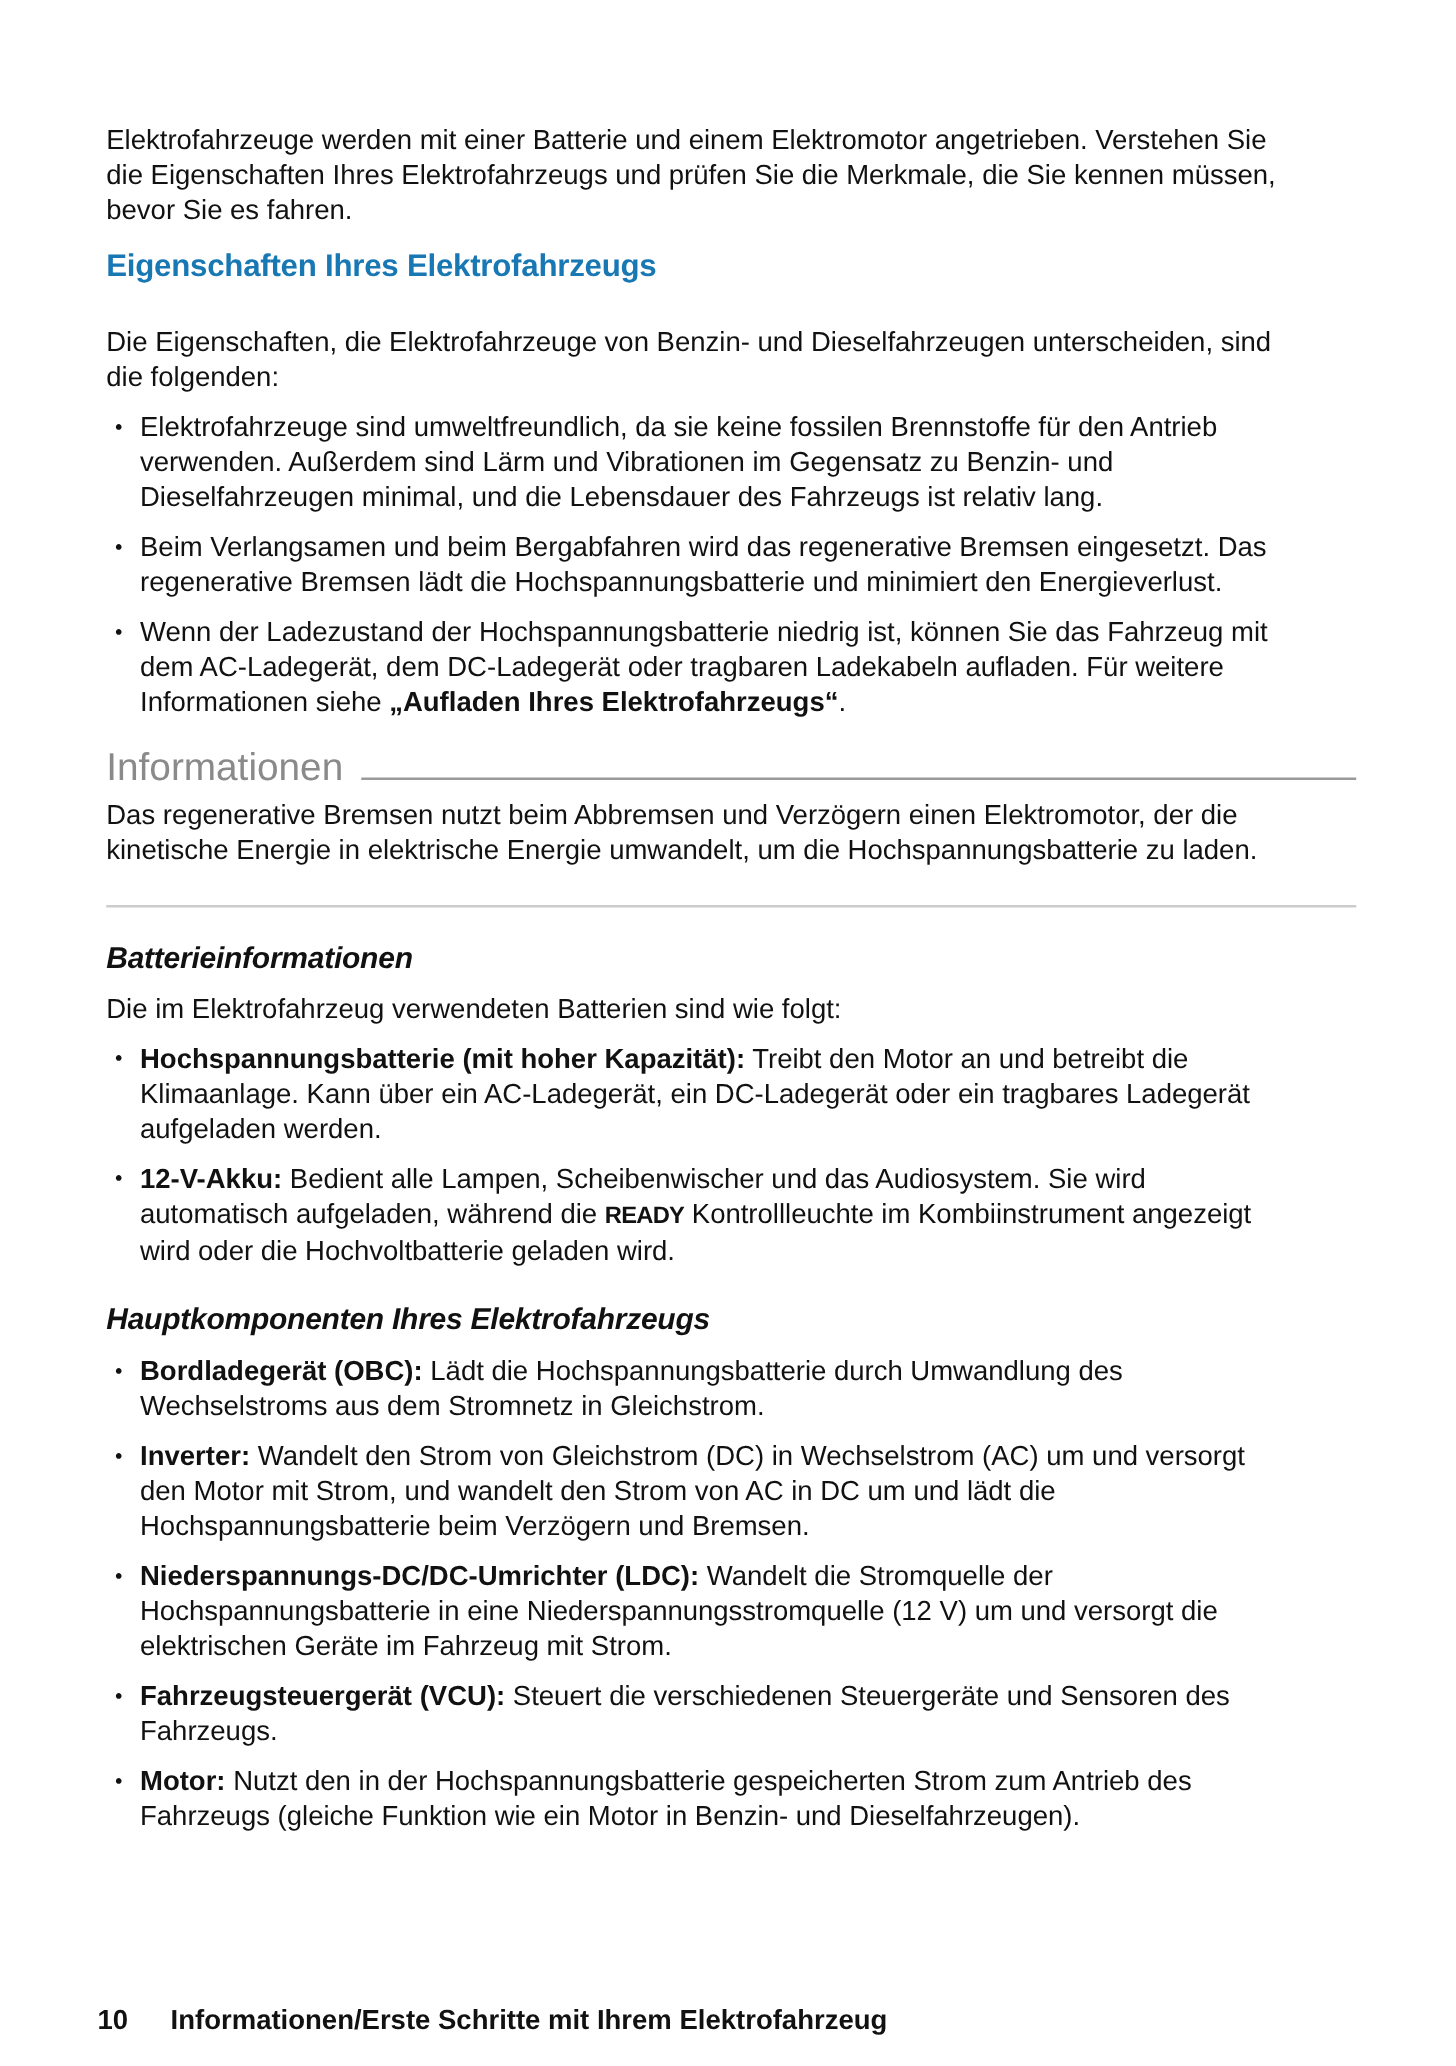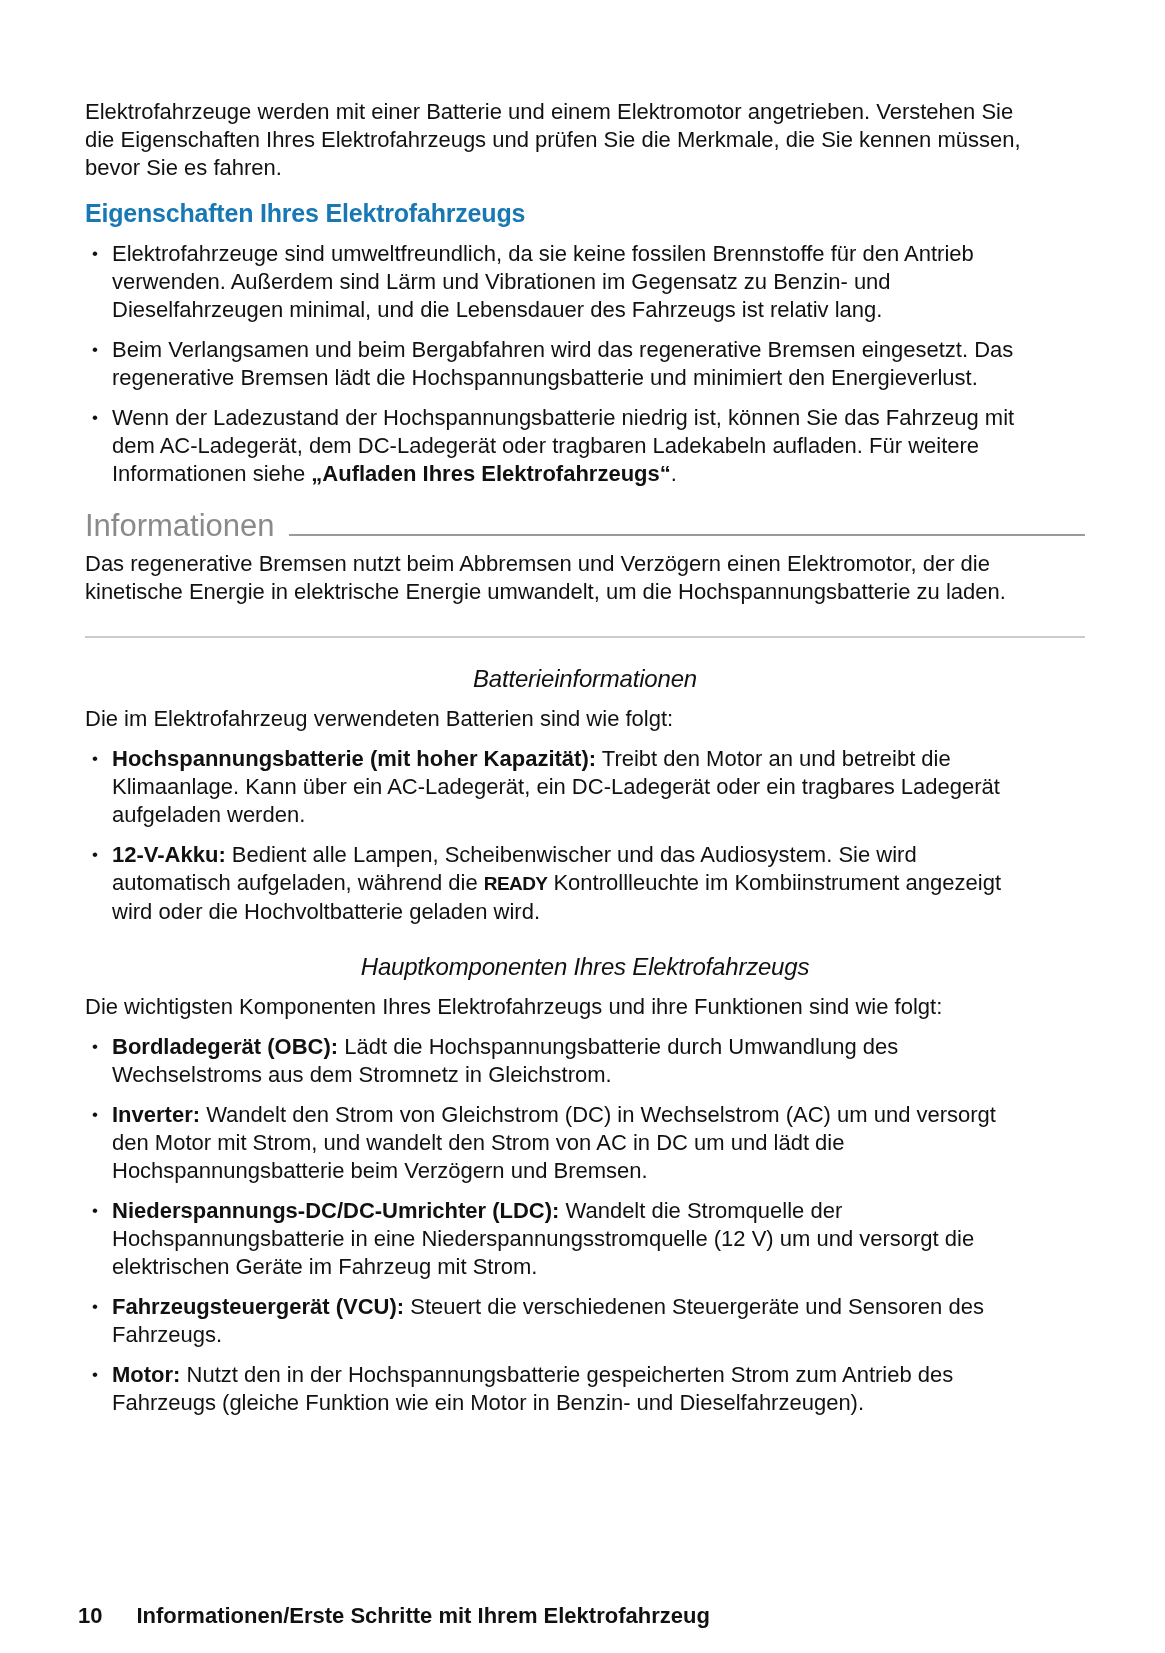--- a/index.html
+++ b/index.html
@@ -29,23 +29,22 @@
   }
   h2.sec-heading{
     margin:16px 0 0 0;
     font-size:25px;line-height:30px;
     font-weight:bold;color:var(--accent);
     letter-spacing:-0.2px;
   }
   h3.sub-heading{
     margin:26px 0 0 0;
     font-size:24px;line-height:30px;
-    font-weight:normal;font-style:italic;color:var(--text);
+    font-weight:bold;font-style:italic;color:var(--text);
     letter-spacing:-0.2px;
-    text-align:center;
   }
   p.body-text{
     margin:11px 0 0 0;
     font-size:22px;line-height:28px;
   }
   p.narrow{max-width:945px;margin-top:32px;}
   ul.bullets{
     list-style:none;
     margin:12px 0 0 0;padding:0;
   }
@@ -106,20 +105,21 @@
 </style>
 </head>
 <body>
 
 <div class="page">
 
 
   <p class="body-text narrow">Elektrofahrzeuge werden mit einer Batterie und einem Elektromotor angetrieben. Verstehen Sie die Eigenschaften Ihres Elektrofahrzeugs und prüfen Sie die Merkmale, die Sie kennen müssen, bevor Sie es fahren.</p>
 
   <h2 class="sec-heading">Eigenschaften Ihres Elektrofahrzeugs</h2>
+  <p class="body-text narrow">Die Eigenschaften, die Elektrofahrzeuge von Benzin- und Dieselfahrzeugen unterscheiden, sind die folgenden:</p>
   <ul class="bullets">
       <li>
         <span class="marker">•</span>
         <span class="bullet-text"><span>Elektrofahrzeuge sind umweltfreundlich, da sie keine fossilen Brennstoffe für den Antrieb verwenden. Außerdem sind Lärm und Vibrationen im Gegensatz zu Benzin- und Dieselfahrzeugen minimal, und die Lebensdauer des Fahrzeugs ist relativ lang.</span></span>
       </li>
       <li>
         <span class="marker">•</span>
         <span class="bullet-text"><span>Beim Verlangsamen und beim Bergabfahren wird das regenerative Bremsen eingesetzt. Das regenerative Bremsen lädt die Hochspannungsbatterie und minimiert den Energieverlust.</span></span>
       </li>
       <li>
@@ -143,21 +143,20 @@
         <span class="marker">•</span>
         <span class="bullet-text"><span class="b">Hochspannungsbatterie (mit hoher Kapazität):</span><span> Treibt den Motor an und betreibt die Klimaanlage. Kann über ein AC-Ladegerät, ein DC-Ladegerät oder ein tragbares Ladegerät aufgeladen werden.</span></span>
       </li>
       <li>
         <span class="marker">•</span>
         <span class="bullet-text"><span class="b">12-V-Akku:</span><span> Bedient alle Lampen, Scheibenwischer und das Audiosystem. Sie wird automatisch aufgeladen, während die </span><span class="ready">READY</span><span> Kontrollleuchte im Kombiinstrument angezeigt wird oder die Hochvoltbatterie geladen wird.</span></span>
       </li>
     </ul>
 
   <h3 class="sub-heading">Hauptkomponenten Ihres Elektrofahrzeugs</h3>
-  <p class="body-text">Die wichtigsten Komponenten Ihres Elektrofahrzeugs und ihre Funktionen sind wie folgt:</p>
   <ul class="bullets">
       <li>
         <span class="marker">•</span>
         <span class="bullet-text"><span class="b">Bordladegerät (OBC):</span><span> Lädt die Hochspannungsbatterie durch Umwandlung des Wechselstroms aus dem Stromnetz in Gleichstrom.</span></span>
       </li>
       <li>
         <span class="marker">•</span>
         <span class="bullet-text"><span class="b">Inverter:</span><span> Wandelt den Strom von Gleichstrom (DC) in Wechselstrom (AC) um und versorgt den Motor mit Strom, und wandelt den Strom von AC in DC um und lädt die Hochspannungsbatterie beim Verzögern und Bremsen.</span></span>
       </li>
       <li>

